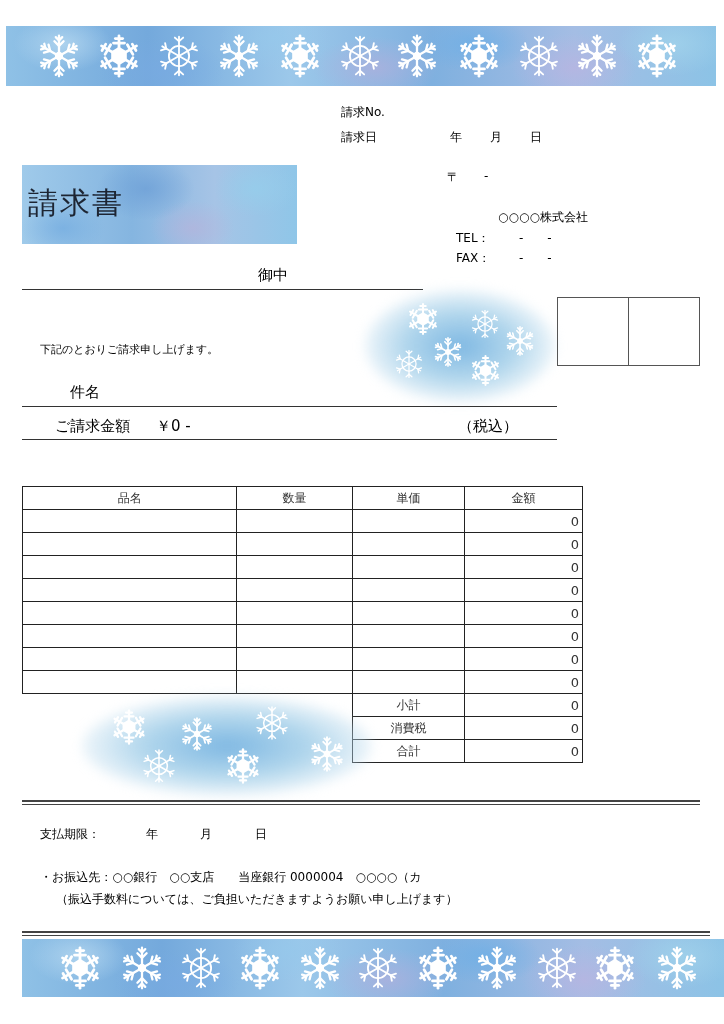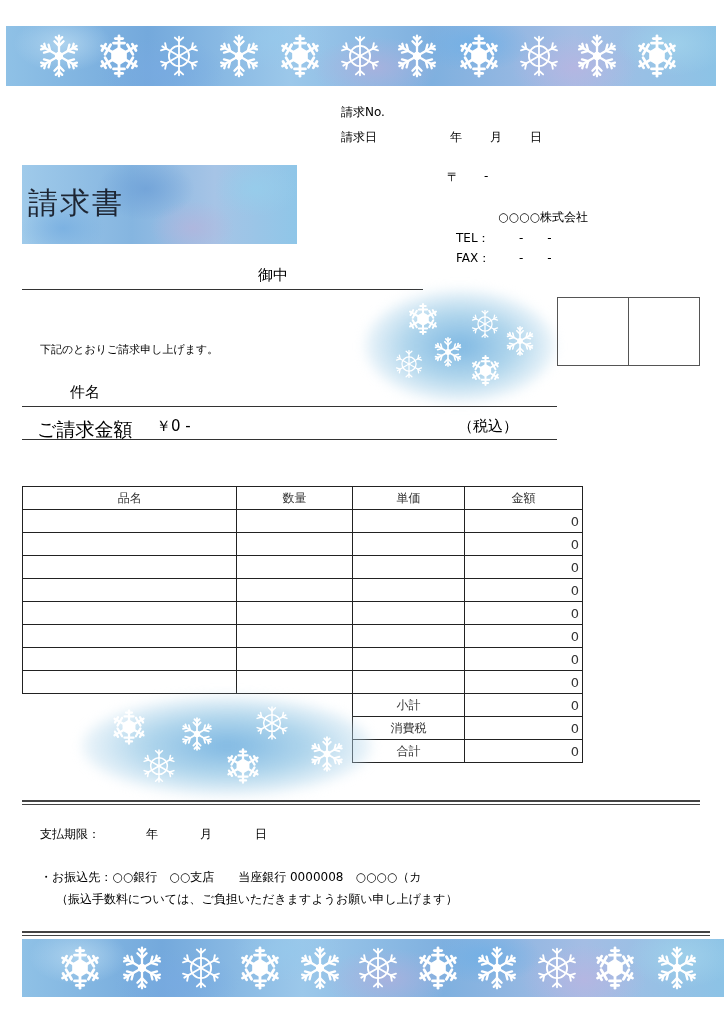--- a/index.html
+++ b/index.html
@@ -222,21 +222,21 @@
   </div>
 
 <div class="stamp">
   <div class="cell"></div>
   <div class="cell"></div>
 </div>
 
 <span class="txt" style="left:40px; top:342px; font-size:11px;">下記のとおりご請求申し上げます。</span>
 <span class="txt" style="left:70px; top:383px; font-size:15px;">件名</span>
 <div class="hline" style="left:22px; top:406px; width:535px;"></div>
-<span class="txt" style="left:37px; top:417px; font-size:19px;">ご請求金額</span>
+<span class="txt" style="left:55px; top:417px; font-size:15px;">ご請求金額</span>
 <span class="txt" style="left:156px; top:417px; font-size:15px;">￥0 -</span>
 <span class="txt" style="left:458px; top:417px; font-size:15px;">（税込）</span>
 <div class="hline" style="left:22px; top:439px; width:535px;"></div>
 
 <table class="items">
   <colgroup>
       <col style="width:262px">
       <col style="width:139px">
       <col style="width:135px">
       <col style="width:142px">
@@ -347,21 +347,21 @@
       <use href="#sf-b"></use>
     </svg>
   </div>
 
 <div class="dbl" style="left:22px; top:800px; width:678px;"></div>
 
 <span class="txt" style="left:40px; top:826px;">支払期限：</span>
 <span class="txt" style="left:146px; top:826px;">年</span>
 <span class="txt" style="left:200px; top:826px;">月</span>
 <span class="txt" style="left:255px; top:826px;">日</span>
-<span class="txt" style="left:40px; top:869px;">・お振込先：○○銀行　○○支店　　当座銀行 0000008　○○○○（カ</span>
+<span class="txt" style="left:40px; top:869px;">・お振込先：○○銀行　○○支店　　当座銀行 0000004　○○○○（カ</span>
 <span class="txt" style="left:56px; top:891px;">（振込手数料については、ご負担いただきますようお願い申し上げます）</span>
 
 <div class="dbl" style="left:22px; top:931px; width:688px;"></div>
 
 <div class="banner" style="left:22px; top:939px; width:702px; height:58px;">
   <div class="flake" style="left:35px; top:6px;">
       <svg>
         <use href="#sf-b"></use>
       </svg>
     </div>

